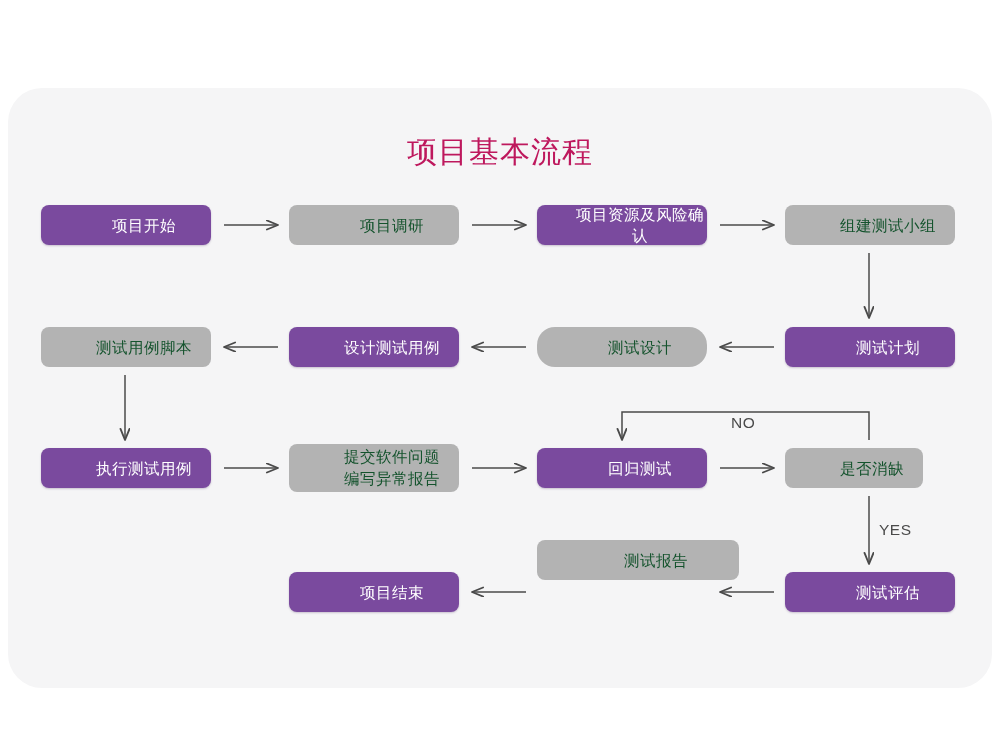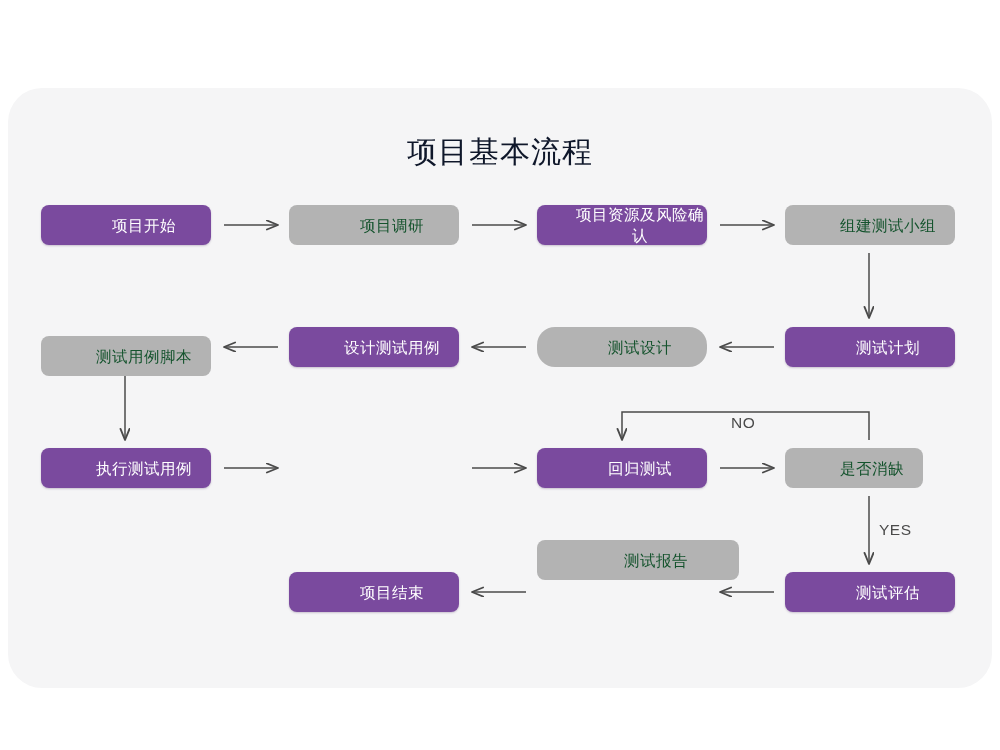--- a/index.html
+++ b/index.html
@@ -28,21 +28,21 @@
     background: #f5f5f6;
     border-radius: 34px;
   }
   .chart-title {
     position: absolute;
     left: 0;
     top: 132px;
     width: 1000px;
     text-align: center;
     font-size: 30px;
-    color: #0f172a;
+    color: #be185d;
     letter-spacing: 1px;
     font-weight: 400;
     line-height: 40px;
   }
   
   .node {
     position: absolute;
     box-sizing: border-box;
     border-radius: 8px;
     display: flex;
@@ -127,26 +127,28 @@
       <line x1="774" y1="592" x2="720" y2="592" marker-end="url(#ah)"></line>
       <line x1="526" y1="592" x2="472" y2="592" marker-end="url(#ah)"></line>
     </g>
   </svg>
 
   <div class="node purple" style="left:41px;  top:205px; width:170px;">项目开始</div>
   <div class="node gray" style="left:289px; top:205px; width:170px;">项目调研</div>
   <div class="node purple" style="left:537px; top:205px; width:170px;">项目资源及风险确认</div>
   <div class="node gray" style="left:785px; top:205px; width:170px;">组建测试小组</div>
 
-  <div class="node gray" style="left:41px;  top:336px; width:170px;">测试用例脚本</div>
+  <div class="node gray" style="left:41px;  top:327px; width:170px;">测试用例脚本</div>
   <div class="node purple" style="left:289px; top:327px; width:170px;">设计测试用例</div>
   <div class="node gray" style="left:537px; top:327px; width:170px;border-radius:18px;">测试设计</div>
   <div class="node purple" style="left:785px; top:327px; width:170px;">测试计划</div>
 
   <div class="node purple" style="left:41px;  top:448px; width:170px;">执行测试用例</div>
+  <div class="node gray two-line" style="left:289px; top:444px; width:170px;">提交软件问题
+编写异常报告</div>
   <div class="node purple" style="left:537px; top:448px; width:170px;">回归测试</div>
   <div class="node gray" style="left:785px; top:448px; width:138px;">是否消缺</div>
 
   <div class="node purple" style="left:289px; top:572px; width:170px;">项目结束</div>
   <div class="node gray" style="left:537px; top:540px; width:202px;">测试报告</div>
   <div class="node purple" style="left:785px; top:572px; width:170px;">测试评估</div>
 
   <div class="edge-label" style="left:731px; top:414px;">NO</div>
   <div class="edge-label" style="left:879px; top:521px;">YES</div>
 

